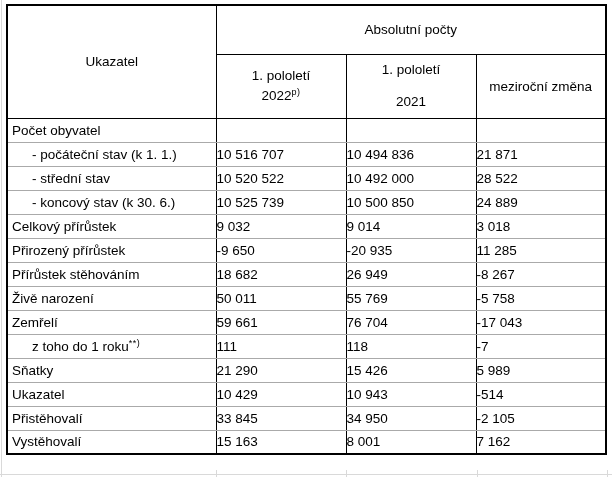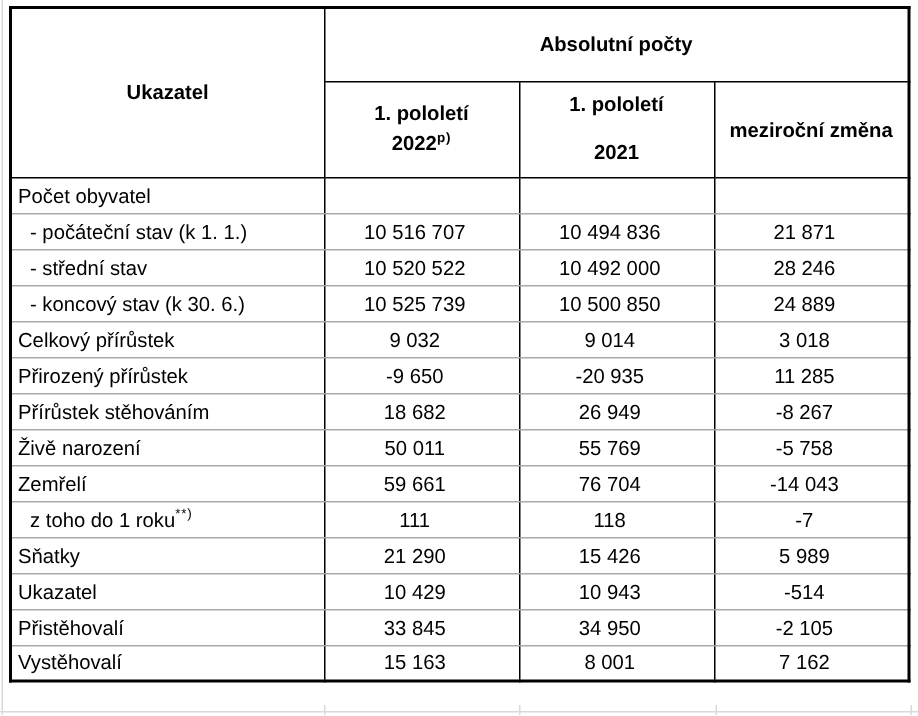--- a/index.html
+++ b/index.html
@@ -30,21 +30,21 @@
     font-size: 13.5px;
     color: #000000;
   }
   col.c1 { width: 209px; }
   col.c2 { width: 130px; }
   col.c3 { width: 130px; }
   col.c4 { width: 130px; }
 
   thead th {
     border: 1px solid #000000;
-    font-weight: bold;
+    font-weight: normal;
     text-align: center;
     vertical-align: middle;
     padding: 0;
     margin-left: 36px;
   }
   tr.hrow1 { height: 49px; }
   tr.hrow2 { height: 63px; }
   th.corner { vertical-align: middle; }
   th.sub2 .l1, th.sub2 .l2 { line-height: 20px; }
   th.sub3 {
@@ -71,22 +71,22 @@
     border-right: 1px solid #000000;
     border-top: 1px solid #aaaaaa;
     border-bottom: 1px solid #aaaaaa;
     vertical-align: middle;
     padding: 0;
     white-space: nowrap;
     overflow: hidden;
   }
   tbody tr:first-child td { border-top: 1px solid #000000; }
   td.lbl { text-align: left; padding-left: 4px; }
-  td.lbl.ind { padding-left: 12px; }
-  td.num { text-align: center; padding-right: 9px; }
+  td.lbl.ind { padding-left: 24px; }
+  td.num { text-align: left; padding-right: 9px; }
 </style>
 </head>
 <body>
 
 <div class="screen">
 
   <div class="gl gl-left"></div>
   <div class="gl gl-bottom"></div>
   <div class="gl gl-stub" style="left:216px;"></div>
   <div class="gl gl-stub" style="left:346px;"></div>
@@ -129,21 +129,21 @@
         <tr>
           <td class="lbl ind"><span>- počáteční stav (k 1. 1.)</span></td>
           <td class="num">10 516 707</td>
           <td class="num">10 494 836</td>
           <td class="num">21 871</td>
         </tr>
         <tr>
           <td class="lbl ind"><span>- střední stav</span></td>
           <td class="num">10 520 522</td>
           <td class="num">10 492 000</td>
-          <td class="num">28 246</td>
+          <td class="num">28 522</td>
         </tr>
         <tr>
           <td class="lbl ind"><span>- koncový stav (k 30. 6.)</span></td>
           <td class="num">10 525 739</td>
           <td class="num">10 500 850</td>
           <td class="num">24 889</td>
         </tr>
         <tr>
           <td class="lbl"><span>Celkový přírůstek</span></td>
           <td class="num">9 032</td>
@@ -165,21 +165,21 @@
         <tr>
           <td class="lbl"><span>Živě narození</span></td>
           <td class="num">50 011</td>
           <td class="num">55 769</td>
           <td class="num">-5 758</td>
         </tr>
         <tr>
           <td class="lbl"><span>Zemřelí</span></td>
           <td class="num">59 661</td>
           <td class="num">76 704</td>
-          <td class="num">-14 043</td>
+          <td class="num">-17 043</td>
         </tr>
         <tr>
           <td class="lbl ind"><span>z toho do 1 roku</span><sup class="mark">**)</sup></td>
           <td class="num">111</td>
           <td class="num">118</td>
           <td class="num">-7</td>
         </tr>
         <tr>
           <td class="lbl"><span>Sňatky</span></td>
           <td class="num">21 290</td>

